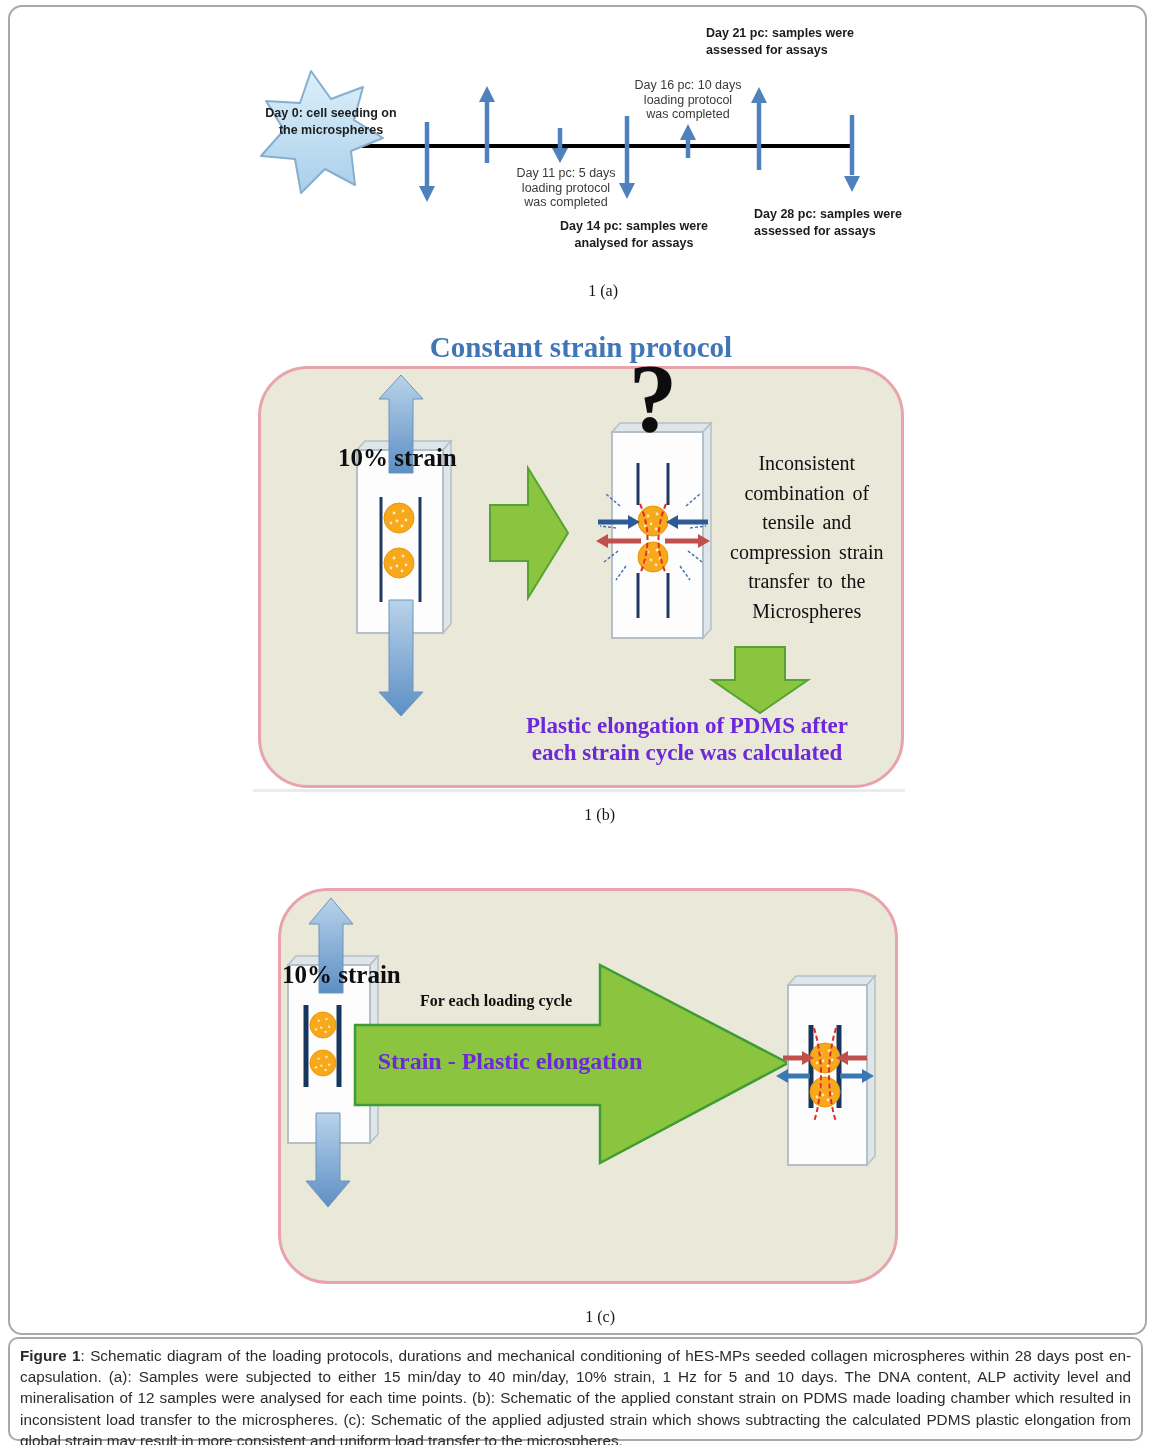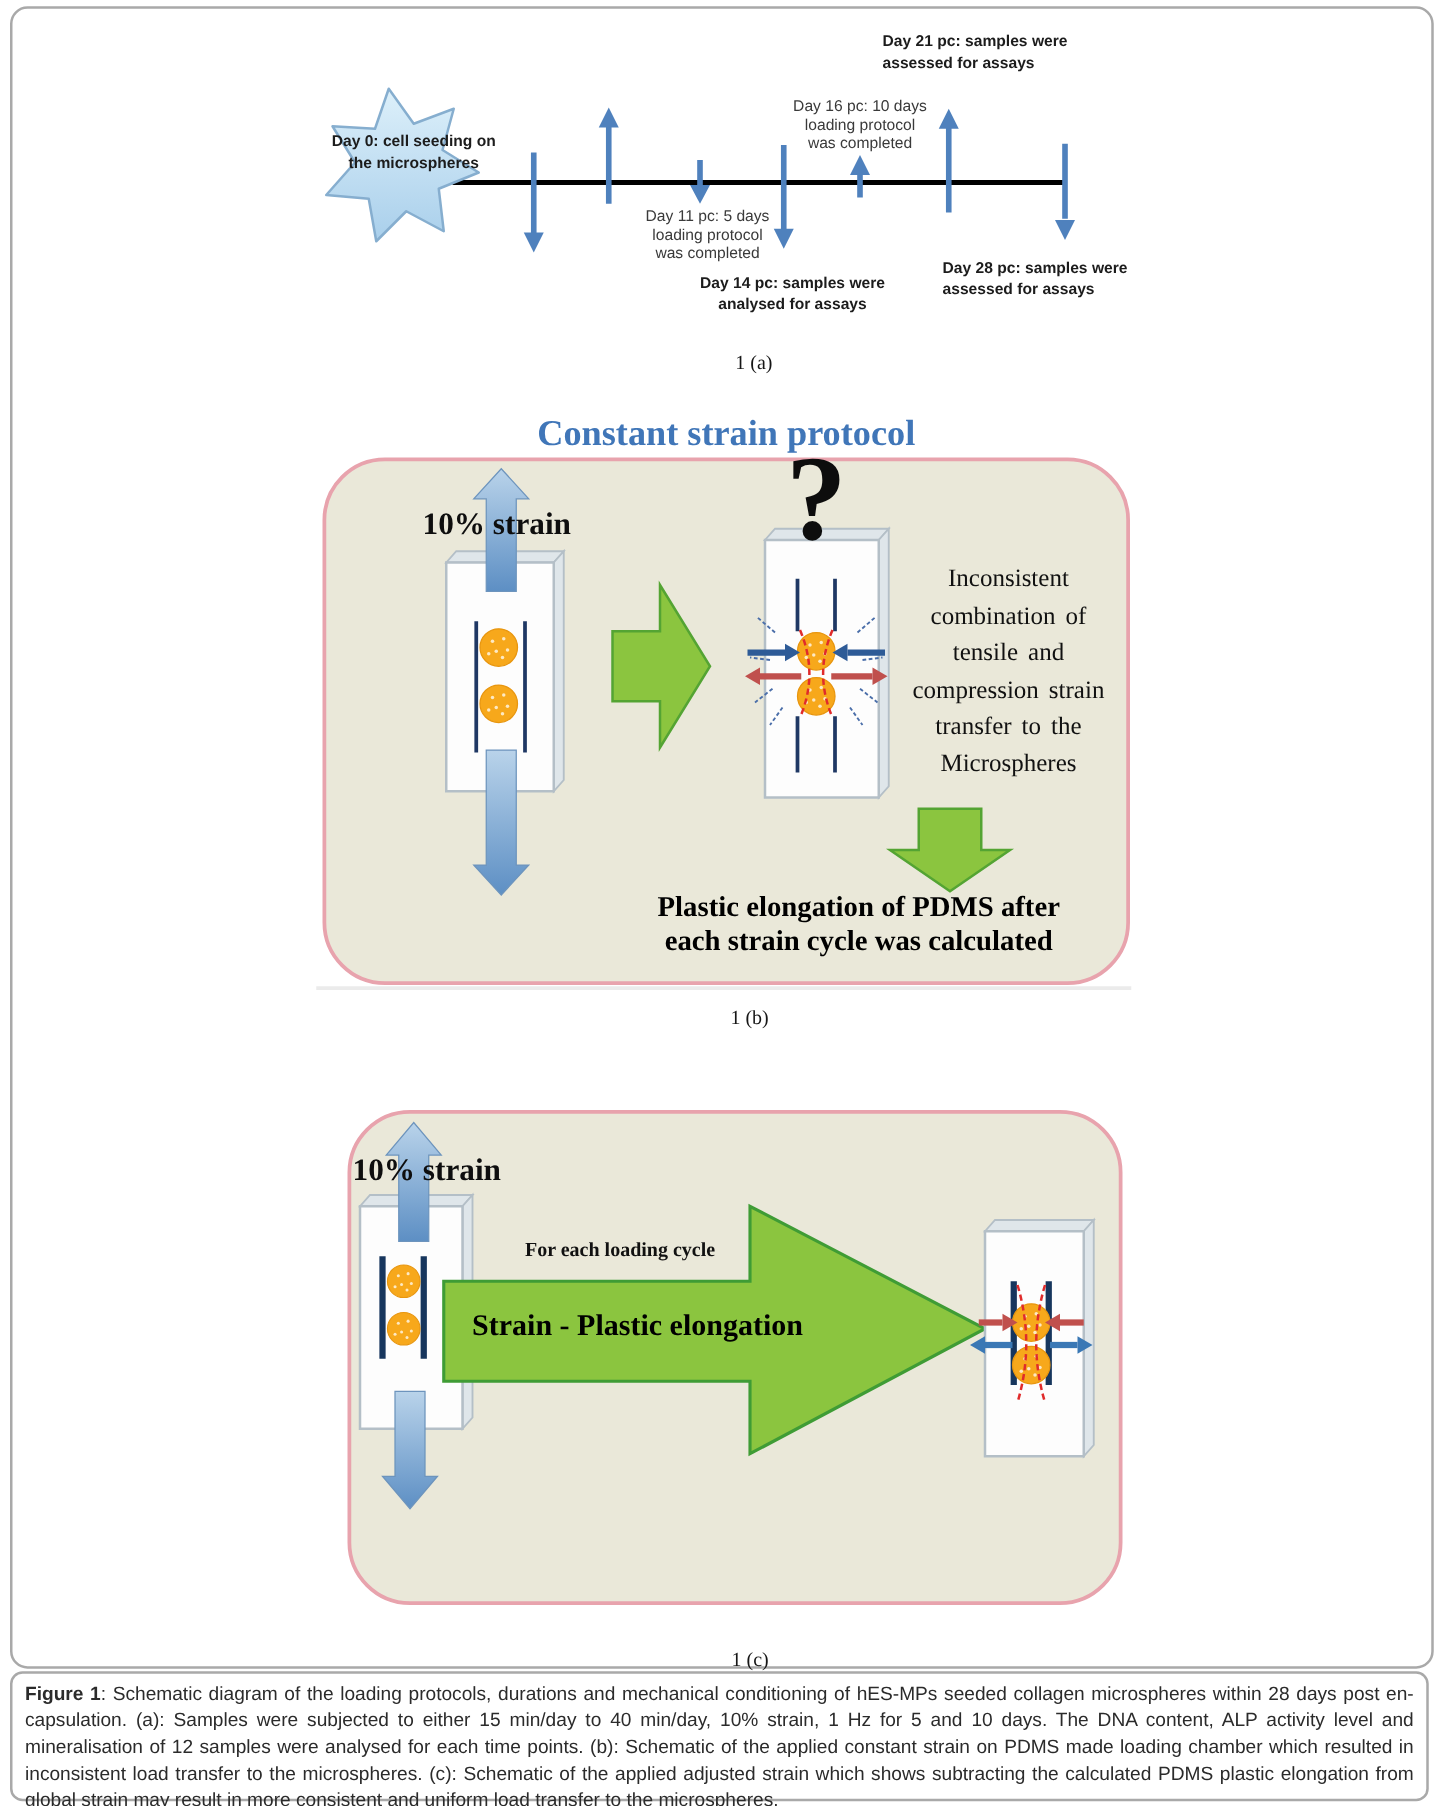--- a/index.html
+++ b/index.html
@@ -8,22 +8,22 @@
   .abs{position:absolute;}
   .pre{white-space:pre-line;}
   .sansb{font-family:"Liberation Sans",sans-serif;font-weight:bold;font-size:12.5px;
          line-height:16.5px;color:#1c1c1c;}
   .sansr{font-family:"Liberation Sans",sans-serif;font-size:12.5px;line-height:14.5px;
          color:#3a3a3a;text-align:center;}
   .serif{font-family:"Liberation Serif",serif;color:#111;}
   .panel{position:absolute;background:#eae8d9;border:3px solid #e8a3ad;border-radius:50px;}
   .ptitle{font-family:"Liberation Serif",serif;font-weight:bold;font-size:29px;
           color:#4076b8;text-align:center;}
-  .strain{font-family:"Liberation Serif",serif;font-weight:bold;font-size:25px;color:#0e0e0e;}
-  .redtxt{font-family:"Liberation Serif",serif;font-weight:bold;color:#000000;}
+  .strain{font-family:"Liberation Serif",serif;font-weight:bold;font-size:25px;color:#0e0e0e;margin-top:38px;}
+  .redtxt{font-family:"Liberation Serif",serif;font-weight:bold;color:#6d28d9;}
   .sublabel{font-family:"Liberation Serif",serif;font-size:16px;color:#161616;text-align:right;}
   .outerbox{position:absolute;border:2px solid #a9a9a9;border-radius:14px;background:transparent;}
   .captionbox{position:absolute;border:2px solid #a9a9a9;border-radius:10px;background:#fff;}
   .caption{margin:6px 10px;font-size:15.3px;line-height:21.2px;color:#2b2b2b;text-align:justify;}
   svg{position:absolute;overflow:visible;}
 </style>
 </head>
 <body>
 
 <div id="stage">
@@ -194,19 +194,19 @@
           <polygon points="510,181 510,195 498,188" stroke="none"></polygon>
         <line x1="562" y1="188" x2="584" y2="188"></line>
           <polygon points="584,181 584,195 596,188" stroke="none"></polygon>
       </g>
     </g>
   </svg>
 
   <div class="abs strain" style="left:282px;top:923px;">10% strain</div>
   <div class="abs serif" style="left:420px;top:992px;font-size:16px;font-weight:bold;">For each loading cycle</div>
   <div class="abs redtxt" style="left:362px;top:1048px;width:296px;font-size:24px;text-align:center;">Strain - Plastic elongation</div>
-  <div class="abs sublabel" style="left:535px;top:1308px;width:80px;margin-top:12px;">1 (c)</div>
+  <div class="abs sublabel" style="left:535px;top:1308px;width:80px;">1 (c)</div>
 
   <div class="captionbox" style="left:8px;top:1337px;width:1135px;height:104px;box-sizing:border-box;">
     <p class="caption"><b>Figure 1</b><span>: Schematic diagram of the loading protocols, durations and mechanical conditioning of hES-MPs seeded collagen microspheres within 28 days post en-capsulation. (a): Samples were subjected to either 15 min/day to 40 min/day, 10% strain, 1 Hz for 5 and 10 days. The DNA content, ALP activity level and mineralisation of 12 samples were analysed for each time points. (b): Schematic of the applied constant strain on PDMS made loading chamber which resulted in inconsistent load transfer to the microspheres. (c): Schematic of the applied adjusted strain which shows subtracting the calculated PDMS plastic elongation from global strain may result in more consistent and uniform load transfer to the microspheres.</span></p>
   </div>
 
 </div>
 
 </body></html>

